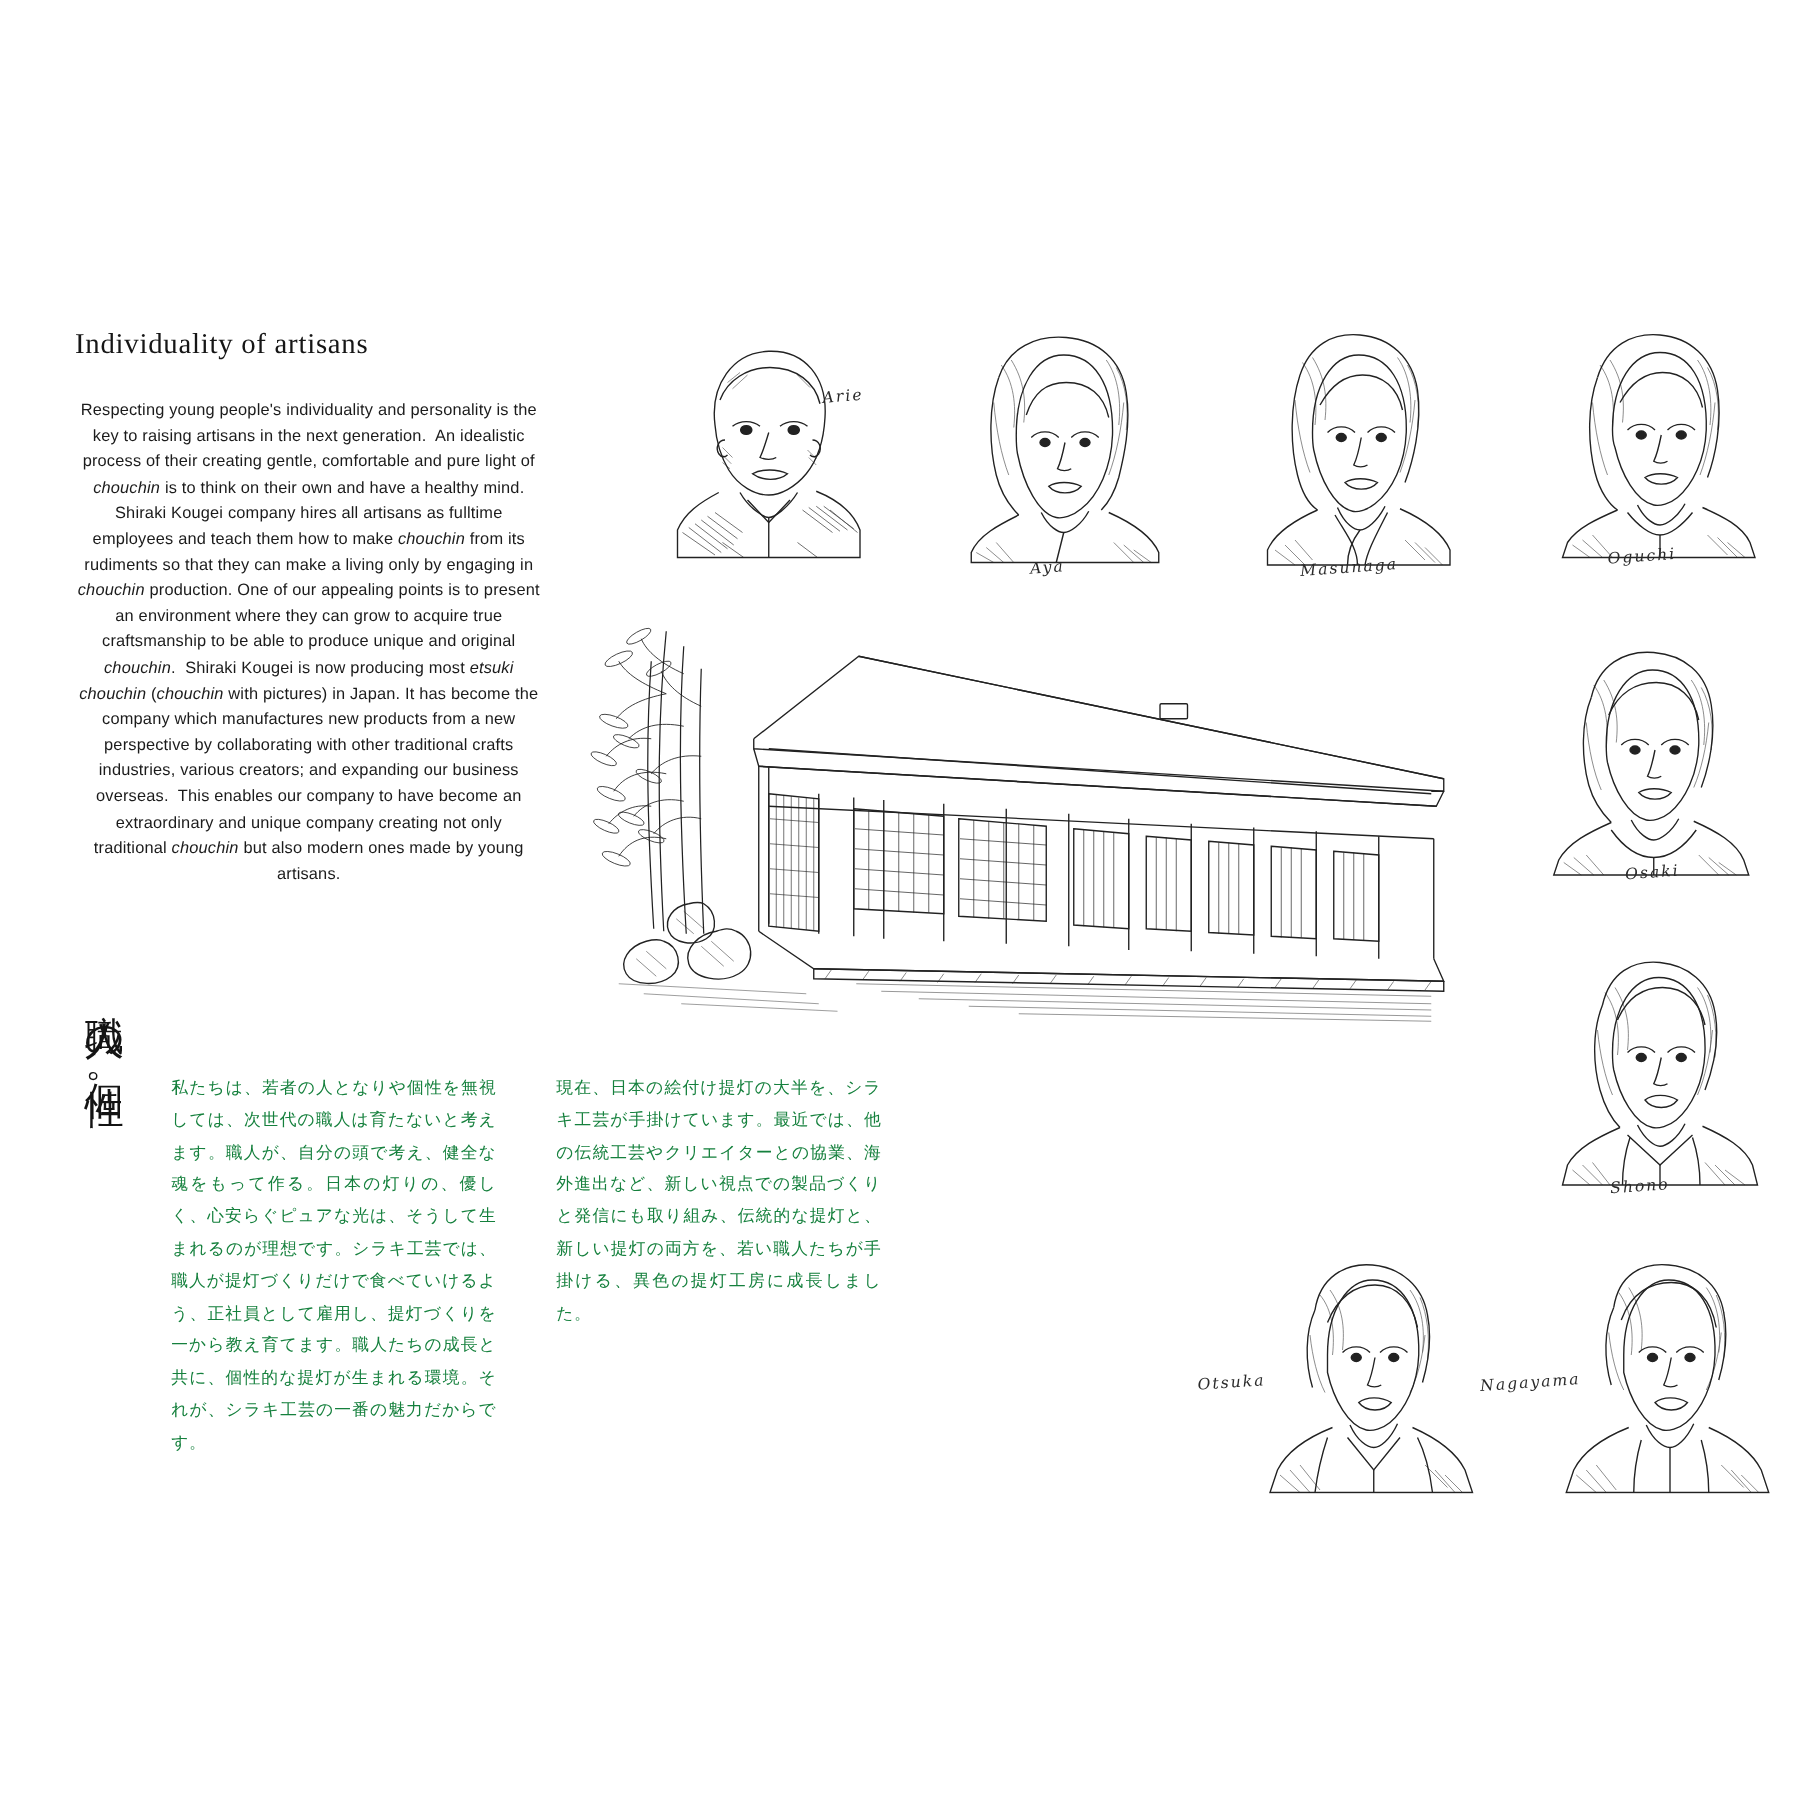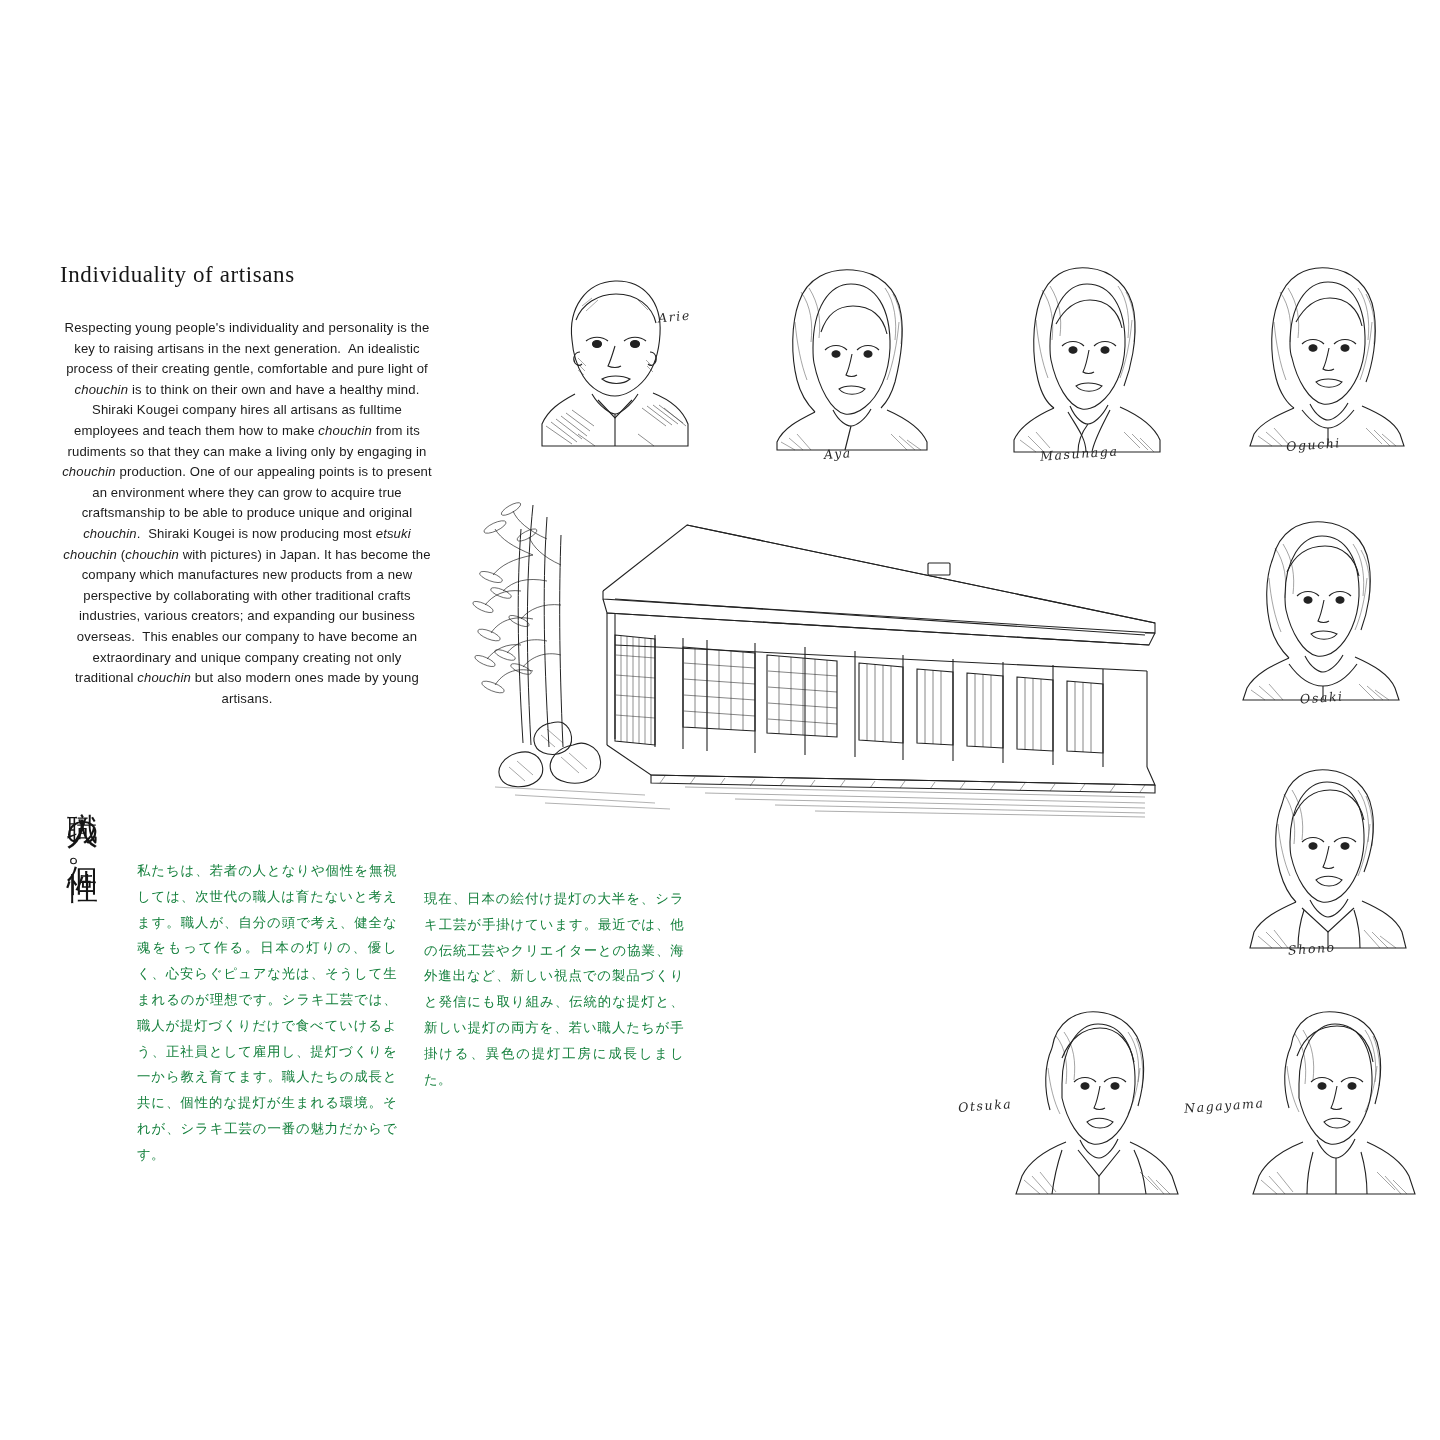--- a/index.html
+++ b/index.html
@@ -69,21 +69,21 @@
     top: 858px;
     width: 260px;
     font-family: "DejaVu Sans", sans-serif;
     font-size: 13.4px;
     line-height: 25.8px;
     letter-spacing: 0.4px;
     color: #15803d;
     text-align: justify;
   }
   .jp-col-1 { left: 137px; }
-  .jp-col-2 { left: 424px; margin-top: 28px; }
+  .jp-col-2 { left: 445px; }
 
   
   .art-layer {
     position: absolute;
     inset: 0;
     pointer-events: none;
   }
   .portrait {
     position: absolute;
   }

